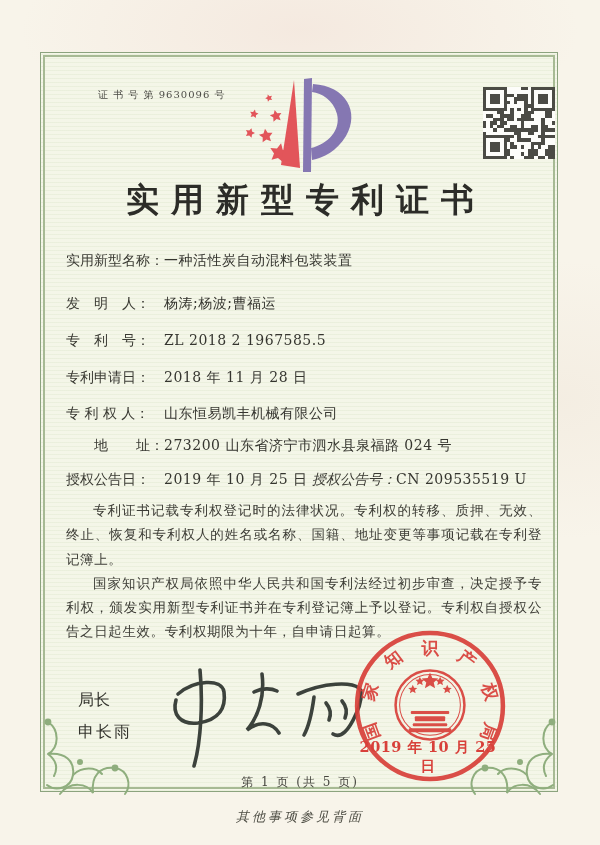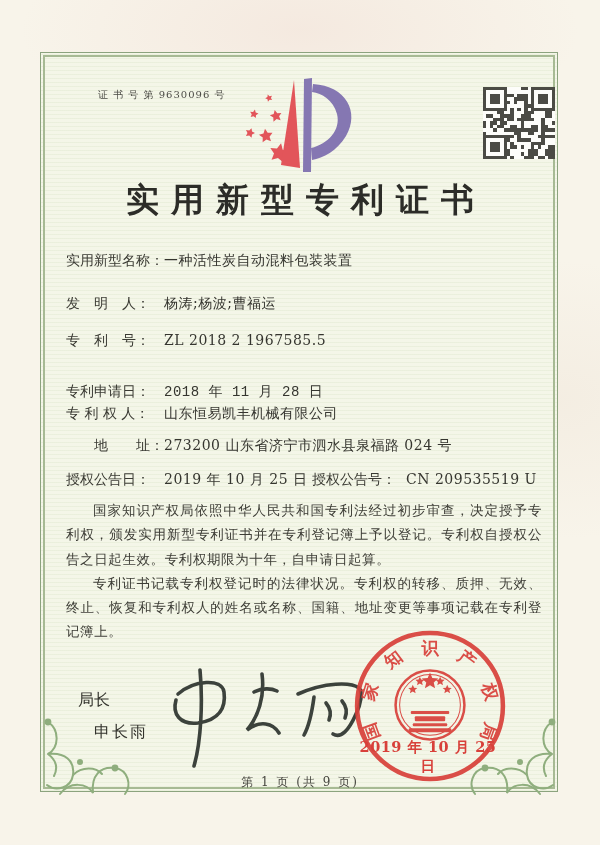--- a/index.html
+++ b/index.html
@@ -45,31 +45,31 @@
   .title{
     position:absolute;left:0;top:178px;width:100%;
     text-align:center;font-size:33px;font-weight:700;color:#2c2c28;
     letter-spacing:12px;text-indent:12px;
   }
   .fields{position:absolute;left:66px;top:246px;width:478px;font-size:14px;color:#35352f;}
   .frow{position:absolute;left:0;white-space:nowrap;}
   .flabel{display:inline-block;width:98px;color:#3a3a33;}
   .fvalue{letter-spacing:.5px;}
   .frow.r0{top:6px;} .frow.r1{top:49px;} .frow.r2{top:86px;}
-  .frow.r3{top:137px;font-family:Liberation Mono, monospace;} .frow.r4{top:159px;} .frow.r5{top:191px;text-align:right;} .frow.r6{top:225px;}
+  .frow.r3{top:123px;} .frow.r4{top:159px;} .frow.r5{top:191px;text-align:right;} .frow.r6{top:225px;}
   .pair2{position:absolute;left:246px;top:0;}
-  .pair2 .flabel{width:auto;margin-right:10px;}
+  .pair2 .flabel{width:auto;margin-right:0;font-style:italic;}
   .body-text{
     position:absolute;left:66px;top:498px;width:476px;
     font-size:13.5px;line-height:1.8;color:#3d3d36;
     text-align:justify;letter-spacing:.6px;
   }
   .body-text p{margin:0;text-indent:2em;}
   .signer{position:absolute;left:78px;top:690px;font-size:16px;color:#33332d;}
-  .signer .line2{margin-top:11px;letter-spacing:2px;margin-left:16px;}
+  .signer .line2{margin-top:11px;letter-spacing:2px;}
   .signature{position:absolute;left:150px;top:662px;width:220px;height:110px;}
   .seal{position:absolute;left:350px;top:626px;width:160px;height:160px;opacity:.92;}
   .seal-date{
     position:absolute;left:350px;top:738px;width:156px;text-align:center;
     color:#d8403a;font-size:14.5px;font-weight:600;letter-spacing:.5px;
   }
   .page-no{
     position:absolute;left:0;top:774px;width:100%;text-align:center;
     font-size:12px;color:#45453e;letter-spacing:2px;
   }
@@ -575,22 +575,22 @@
     </div>
     <div class="frow r6">
       <span class="flabel">授权公告日：</span><span class="fvalue">2019 年 10 月 25 日</span>
       <span class="pair2">
         <span class="flabel">授权公告号：</span><span class="fvalue">CN 209535519 U</span>
       </span>
     </div>
   </div>
 
   <div class="body-text">
+    <p>专利证书记载专利权登记时的法律状况。专利权的转移、质押、无效、终止、恢复和专利权人的姓名或名称、国籍、地址变更等事项记载在专利登记簿上。</p>
     <p>国家知识产权局依照中华人民共和国专利法经过初步审查，决定授予专利权，颁发实用新型专利证书并在专利登记簿上予以登记。专利权自授权公告之日起生效。专利权期限为十年，自申请日起算。</p>
-    <p>专利证书记载专利权登记时的法律状况。专利权的转移、质押、无效、终止、恢复和专利权人的姓名或名称、国籍、地址变更等事项记载在专利登记簿上。</p>
   </div>
 
   <div class="signer">
     <div>局长</div>
     <div class="line2">申长雨</div>
   </div>
 
   <svg class="signature" viewBox="0 0 220 110">
     <g fill="none" stroke="#3c423c" stroke-width="3.6" stroke-linecap="round">
       <path d="M28,32 C44,18 72,16 74,30 C76,45 70,58 48,61 C30,63 22,52 26,38"></path>
@@ -653,14 +653,15 @@
       <path d="M10,18 C22,26 21,44 10,50 C27,48 37,57 35,71 C33,84 18,88 9,81"></path>
       <path d="M22,90 C32,77 49,79 55,89 C53,72 62,62 77,64 C90,66 94,81 87,90"></path>
       <path d="M35,71 C44,62 58,63 64,70"></path>
       <path d="M10,50 C18,56 20,64 16,72"></path>
       <circle cx="10" cy="18" r="2.4" fill="#8fae7e"></circle>
       <circle cx="77" cy="64" r="2.4" fill="#8fae7e"></circle>
       <circle cx="42" cy="58" r="2" fill="#8fae7e"></circle>
     </g>
   </svg>
 
-  <div class="page-no">第 1 页 (共 9 页)</div>
+  <div class="page-no">第 1 页 (共 5 页)</div>
+  <div class="back-note">其他事项参见背面</div>
 </div>
 
 </body></html>

